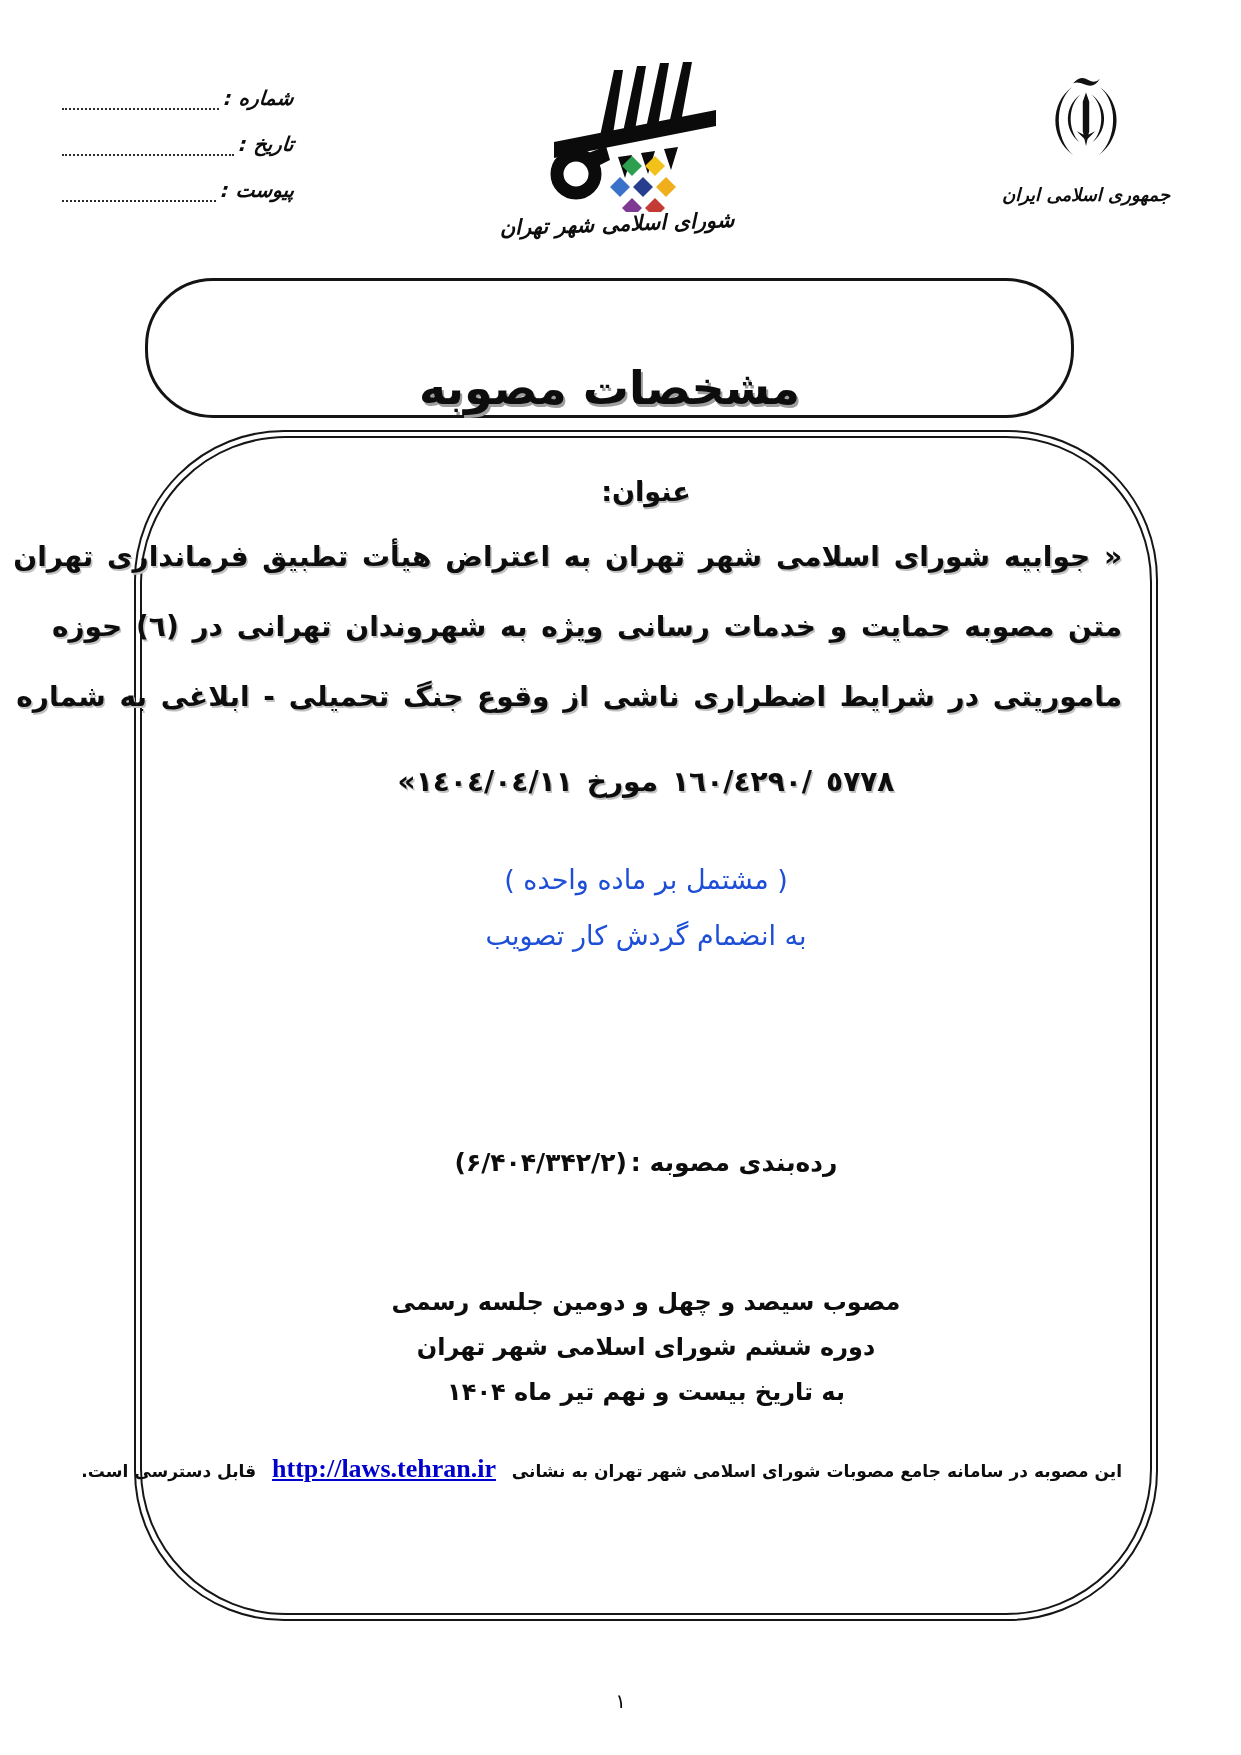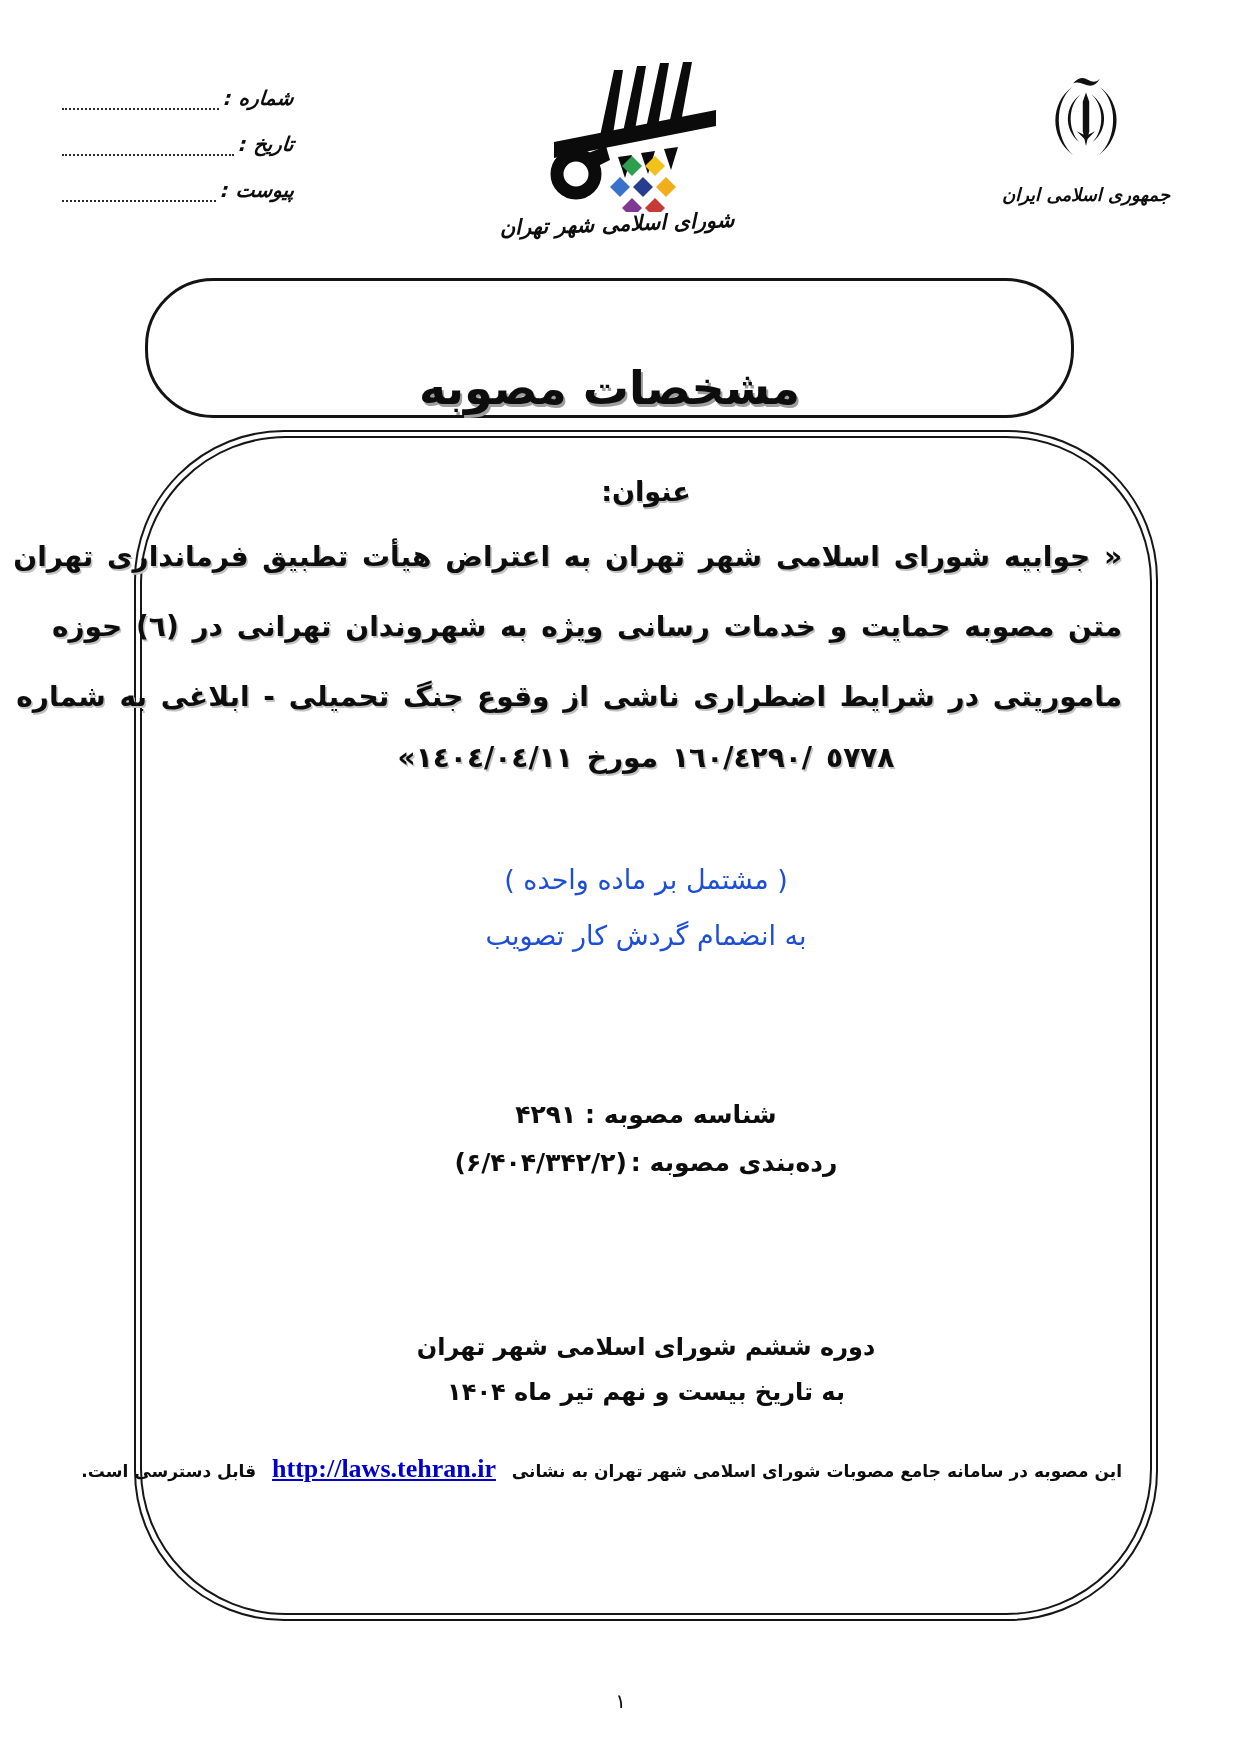--- a/index.html
+++ b/index.html
@@ -38,21 +38,21 @@
   .main-outer {
     position:absolute; left:97px; top:430px; width:1020px; height:1187px;
     border:2px solid #161616; border-radius:150px;margin-left:37px;
   }
   .main-inner { position:absolute; inset:4px; border:2px solid #161616; border-radius:146px; }
 
   .c-line { position:absolute; left:34px; right:34px; text-align:center; direction:rtl; white-space:nowrap; }
   .lbl-onvan { top:44px;  font-size:27px; font-weight:bold; text-shadow:1px 2px 0 #bdbdbd; }
   .t-line    { font-size:28px; font-weight:bold; text-shadow:1.5px 2px 0 #c2c2c2; word-spacing:4px; }
   .t1 { top:108px; } .t2 { top:178px; } .t3 { top:248px; }
-  .t4 { top:309px; direction:ltr; display:flex; justify-content:center; align-items:flex-end; gap:14px; }
+  .t4 { top:333px; direction:ltr; display:flex; justify-content:center; align-items:flex-end; gap:14px; }
   .t4 span { font-size:28px; font-weight:bold; text-shadow:1.5px 2px 0 #c2c2c2; }
 
   .sub-line { font-size:27px; font-weight:normal; color:#1d4ed8; }
   .sub1 { top:432px; } .sub2 { top:488px; }
 
   .meta-line { font-size:25px; font-weight:bold; }
   .id-line { top:668px; }
   .class-line { top:716px; display:flex; direction:rtl; justify-content:center; gap:4px; white-space:nowrap; }
 
   .sess { font-size:24px; font-weight:bold; }
@@ -154,27 +154,27 @@
     <div class="c-line t4">
       <span dir="ltr">«١٤٠٤/٠٤/١١</span>
       <span dir="rtl">مورخ</span>
       <span dir="ltr">١٦٠/٤٢٩٠/</span>
       <span dir="ltr">٥٧٧٨</span>
     </div>
 
     <div class="c-line sub-line sub1">( مشتمل بر ماده واحده )</div>
     <div class="c-line sub-line sub2">به انضمام گردش کار تصویب</div>
 
-    <div class="c-line meta-line id-line">شناسه مصوبه : ۴۲۹۱</div>
 
     <div class="c-line meta-line class-line">
       <span>رده‌بندی مصوبه :</span>
       <span dir="ltr">(۶/۴۰۴/۳۴۲/۲)</span>
     </div>
 
+    <div class="c-line sess s1">مصوب سیصد و چهل و دومین جلسه رسمی</div>
     <div class="c-line sess s2">دوره ششم شورای اسلامی شهر تهران</div>
     <div class="c-line sess s3">به تاریخ  بیست و نهم تیر ماه ۱۴۰۴</div>
 
     <div class="c-line access">
       <span>این مصوبه در سامانه جامع مصوبات شورای اسلامی شهر تهران به نشانی</span>
       <a href="#" class="url" style="color: rgb(0, 0, 204);">http://laws.tehran.ir</a>
       <span>قابل دسترسی است.</span>
     </div>
   </div>
 

